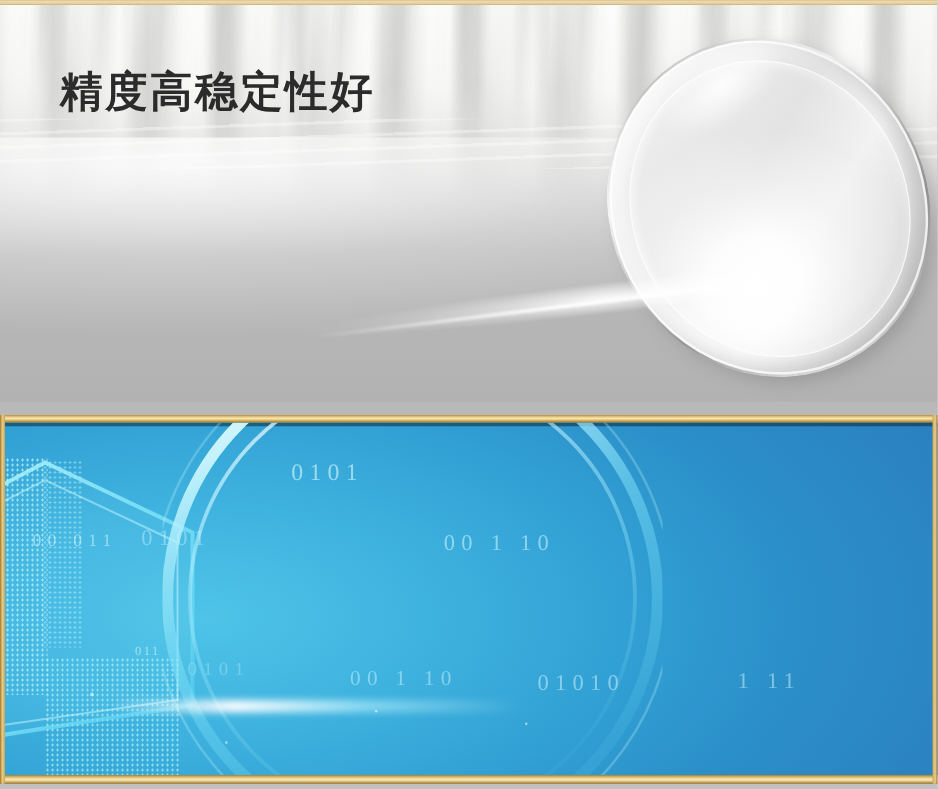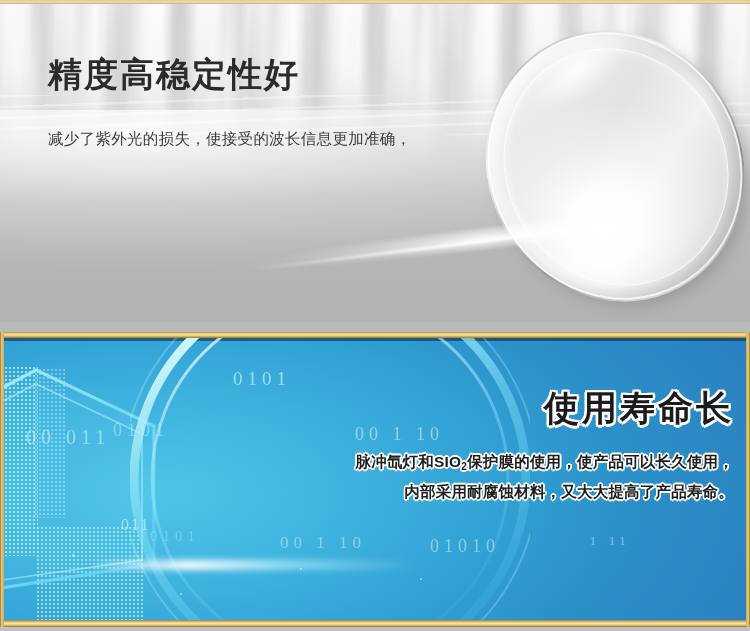--- a/index.html
+++ b/index.html
@@ -175,29 +175,29 @@
     opacity:.95;
   }
   .ring{
     position:absolute;left:130px;top:-95px;width:400px;height:470px;
   }
   .binary{
     position:absolute;color:rgba(215,250,255,.55);
     font-family:"Liberation Serif","DejaVu Serif",serif;font-weight:normal;
     letter-spacing:5px;filter:blur(.6px);user-select:none;
   }
-  .bin-a{left:26px;top:88px;font-size:20px;}
+  .bin-a{left:26px;top:88px;font-size:14px;}
   .bin-b{left:233px;top:30px;font-size:19px;color:rgba(220,252,255,.6);}
   .bin-c{left:113px;top:82px;font-size:18px;color:rgba(200,245,255,.45);}
   .bin-d{left:355px;top:86px;font-size:18px;}
-  .bin-e{left:121px;top:178px;font-size:16px;letter-spacing:2px;color:rgba(210,248,255,.6);}
+  .bin-e{left:108px;top:178px;font-size:10px;letter-spacing:2px;color:rgba(210,248,255,.6);}
   .bin-f{left:150px;top:190px;font-size:15px;color:rgba(200,240,252,.35);}
   .bin-g{left:280px;top:195px;font-size:17px;color:rgba(205,245,255,.5);}
   .bin-h{left:430px;top:198px;font-size:18px;color:rgba(210,248,255,.52);}
-  .bin-i{left:590px;top:196px;font-size:12px;color:rgba(210,248,255,.5);}
+  .bin-i{left:590px;top:196px;font-size:18px;color:rgba(210,248,255,.5);}
   .glow-streak{
     position:absolute;left:88px;top:222px;width:330px;height:10px;
     background:linear-gradient(90deg,rgba(255,255,255,0) 0%,rgba(255,255,255,.95) 30%,rgba(190,245,255,.55) 62%,rgba(255,255,255,0) 100%);
     filter:blur(3px);
   }
   .speck{position:absolute;border-radius:50%;background:rgba(255,255,255,.55);filter:blur(.4px);}
 
   .bottom-content{position:absolute;right:16px;top:48px;width:520px;text-align:right;z-index:14;}
   .bottom-title{
     font-size:35px;font-weight:bold;color:#1b1b1b;letter-spacing:3px;margin:0 0 18px 0;
@@ -232,21 +232,20 @@
       <div class="lens-inner-ring"></div>
       <div class="lens-hi"></div>
     </div>
 
     <div class="beam"></div>
     <div class="beam-core"></div>
 
     <div class="top-content">
       <h1 class="top-title">精度高稳定性好</h1>
       <div class="top-desc">
-        <div>减少了紫外光的损失，使接受的波长信息更加准确，</div>
       </div>
     </div>
   </section>
 
   <div class="gap-gray"></div>
   <div class="gold-bar"></div>
   <div class="gold-left"></div>
   <div class="gold-right"></div>
   <div class="gold-bar-bottom"></div>
   <div class="bottom-gray"></div>
@@ -300,22 +299,15 @@
     <span class="binary bin-f">0101</span>
     <span class="binary bin-g">00  1 10</span>
     <span class="binary bin-h">01010</span>
     <span class="binary bin-i">1  11</span>
 
     <span class="speck" style="left:72px;top:216px;width:3px;height:3px;"></span>
     <span class="speck" style="left:300px;top:230px;width:2px;height:2px;"></span>
     <span class="speck" style="left:420px;top:240px;width:2px;height:2px;"></span>
     <span class="speck" style="left:180px;top:255px;width:2px;height:2px;"></span>
 
-    <div class="bottom-content">
-      <h2 class="bottom-title">使用寿命长</h2>
-      <div class="bottom-desc">
-        <div><span>脉冲氙灯和SIO</span><sub>2</sub><span>保护膜的使用，使产品可以长久使用，</span></div>
-        <div>内部采用耐腐蚀材料，又大大提高了产品寿命。</div>
-      </div>
-    </div>
   </section>
 
 </div>
 
 </body></html>

